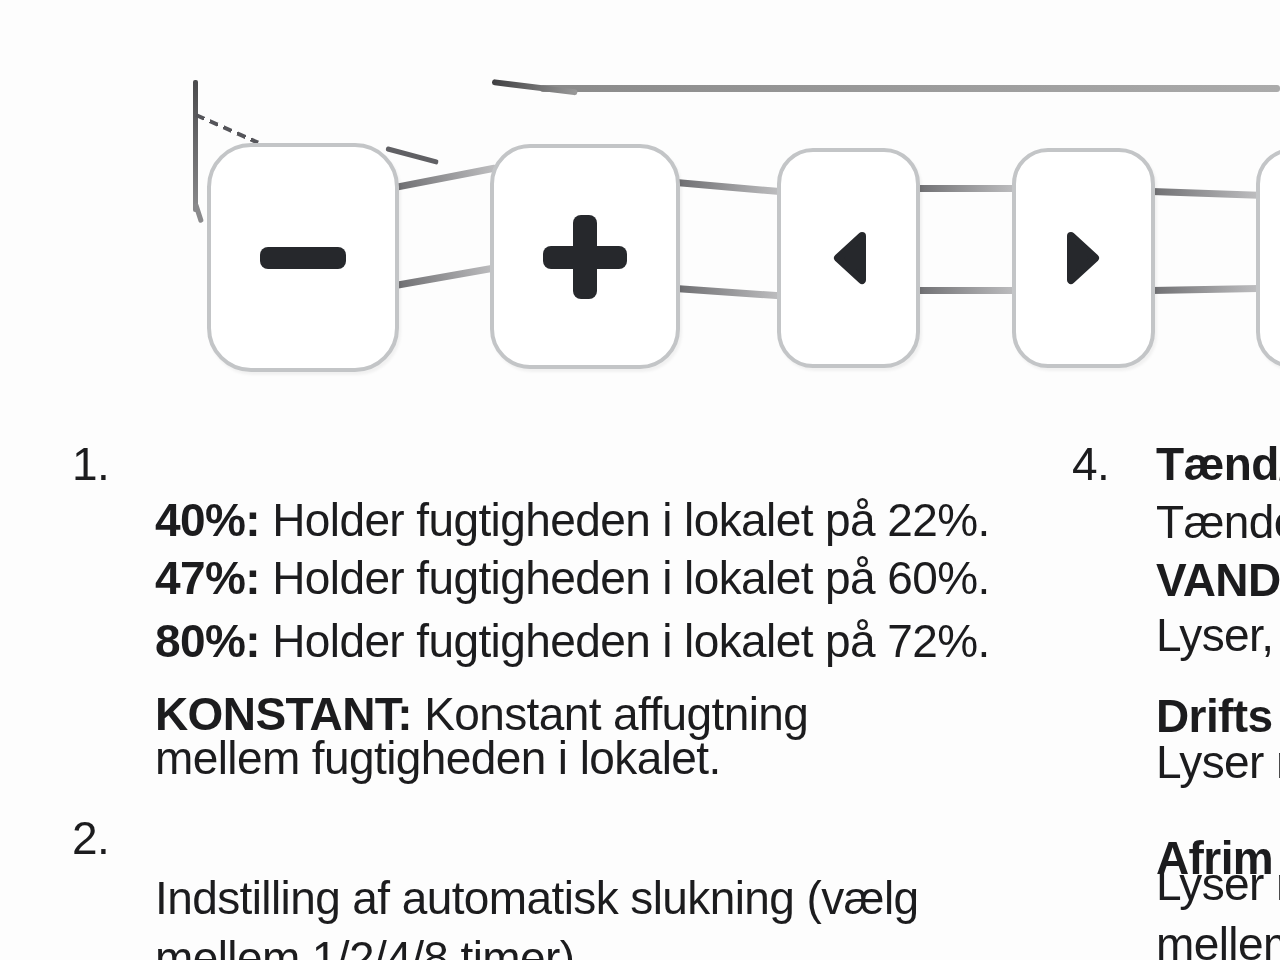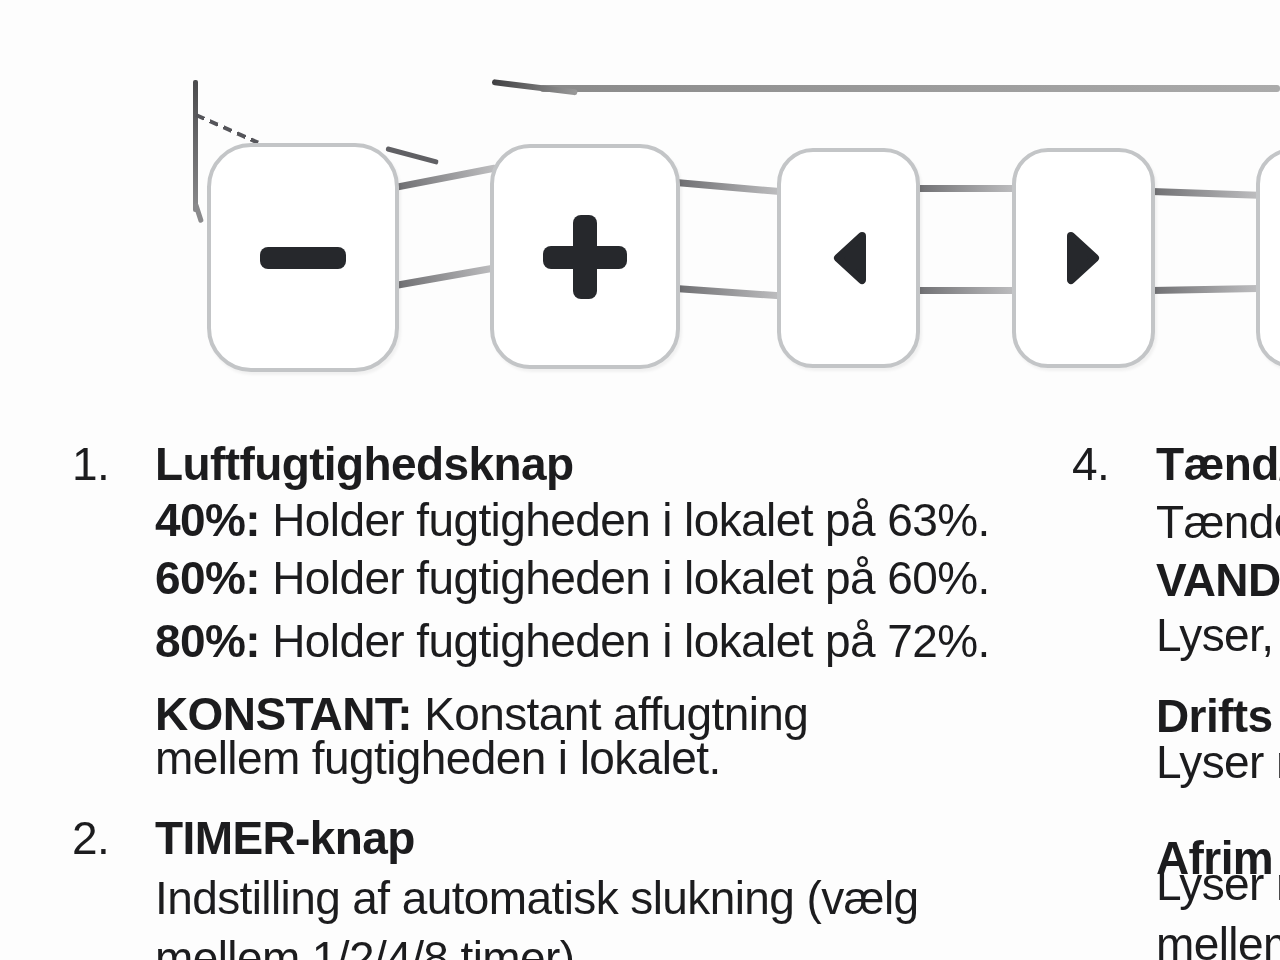--- a/index.html
+++ b/index.html
@@ -95,27 +95,27 @@
     </div>
     <div class="btn btn-next">
       <svg width="40" height="60" viewBox="0 0 40 60">
         <polygon points="7,8 31,30 7,52" fill="#26282c" stroke="#26282c" stroke-width="8" stroke-linejoin="round"></polygon>
       </svg>
     </div>
     <div class="btn btn-part"></div>
   </div>
 
   <div class="colL">
-    <div class="row" style="top:434px"><span class="num">1.</span><span class="b">Luftfugtighedsknap</span><span></span></div>
-    <div class="row" style="top:490px"><span class="b">40%:</span><span> Holder fugtigheden i lokalet på 63%.</span></div>
-    <div class="row" style="top:548px"><span class="b">60%:</span><span> Holder fugtigheden i lokalet på 60%.</span></div>
+    <div class="row" style="top:434px"><span class="num">1.</span><span></span></div>
+    <div class="row" style="top:490px"><span class="b">40%:</span><span> Holder fugtigheden i lokalet på 22%.</span></div>
+    <div class="row" style="top:548px"><span class="b">47%:</span><span> Holder fugtigheden i lokalet på 60%.</span></div>
     <div class="row" style="top:611px"><span class="b">80%:</span><span> Holder fugtigheden i lokalet på 72%.</span></div>
     <div class="row" style="top:684px"><span class="b">KONSTANT:</span><span> Konstant affugtning</span></div>
     <div class="row" style="top:728px"><span>mellem fugtigheden i lokalet.</span></div>
-    <div class="row" style="top:808px"><span class="num">2.</span><span class="b">TIMER-knap</span></div>
+    <div class="row" style="top:808px"><span class="num">2.</span></div>
     <div class="row" style="top:868px"><span>Indstilling af automatisk slukning (vælg</span></div>
     <div class="row" style="top:928px"><span>mellem 1/2/4/8 timer)</span></div>
   </div>
 
   <div class="colR">
     <div class="row" style="top:434px"><span class="num">4.</span><span class="b">Tænd/</span></div>
     <div class="row" style="top:492px"><span>Tænde</span></div>
     <div class="row" style="top:550px"><span class="b">VAND</span></div>
     <div class="row" style="top:605px"><span>Lyser,</span></div>
     <div class="row" style="top:686px"><span class="b">Drifts</span></div>

